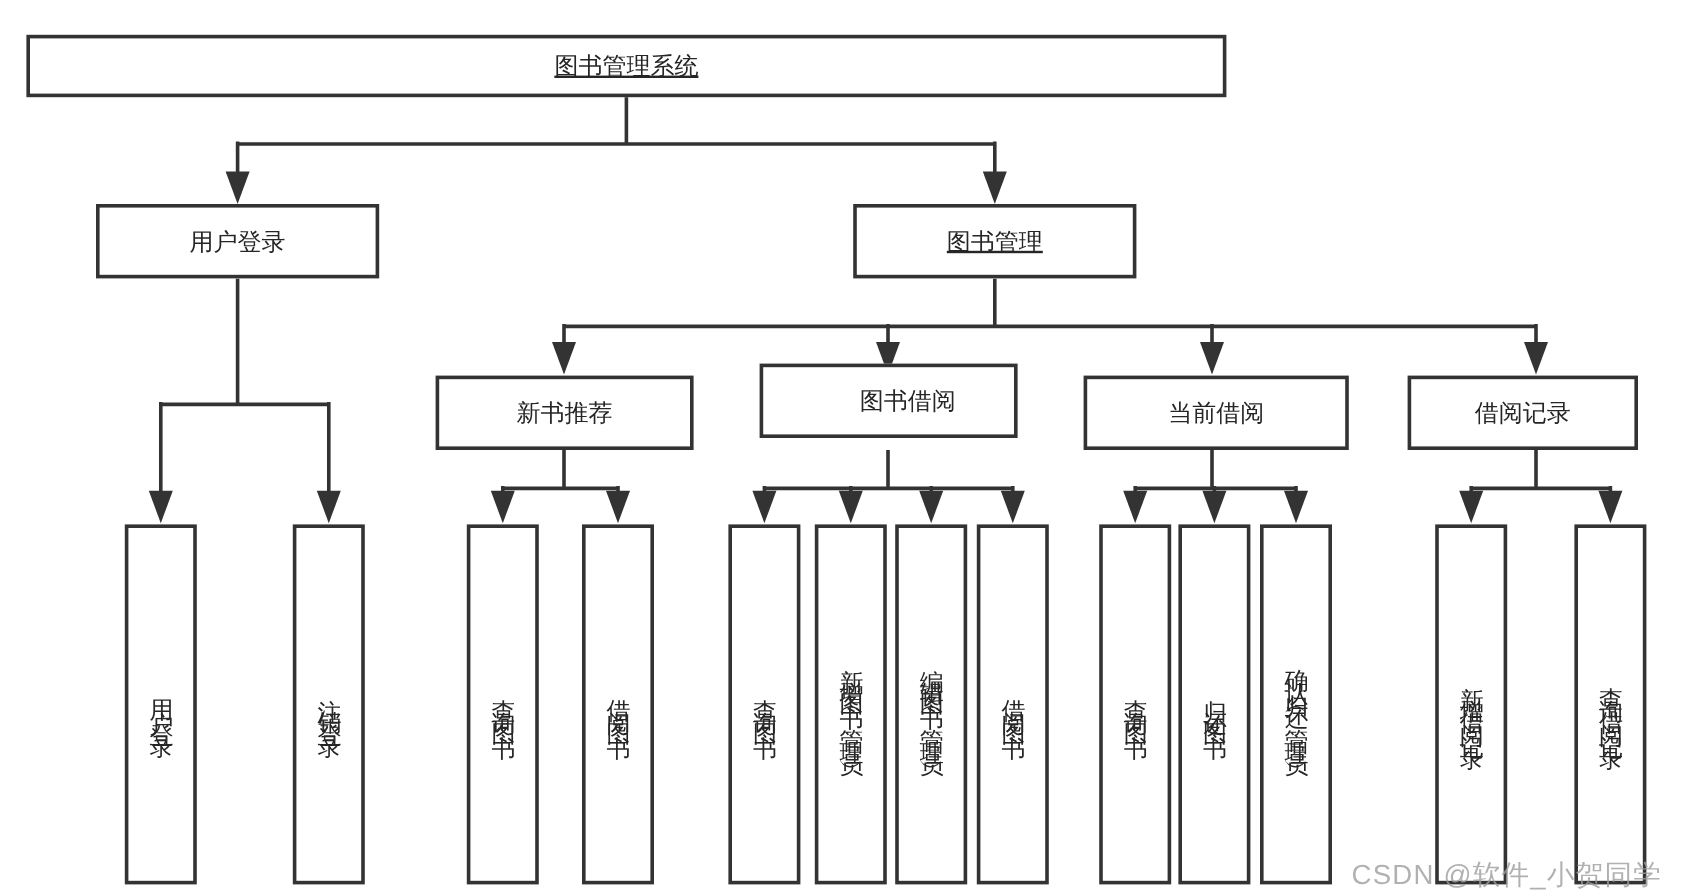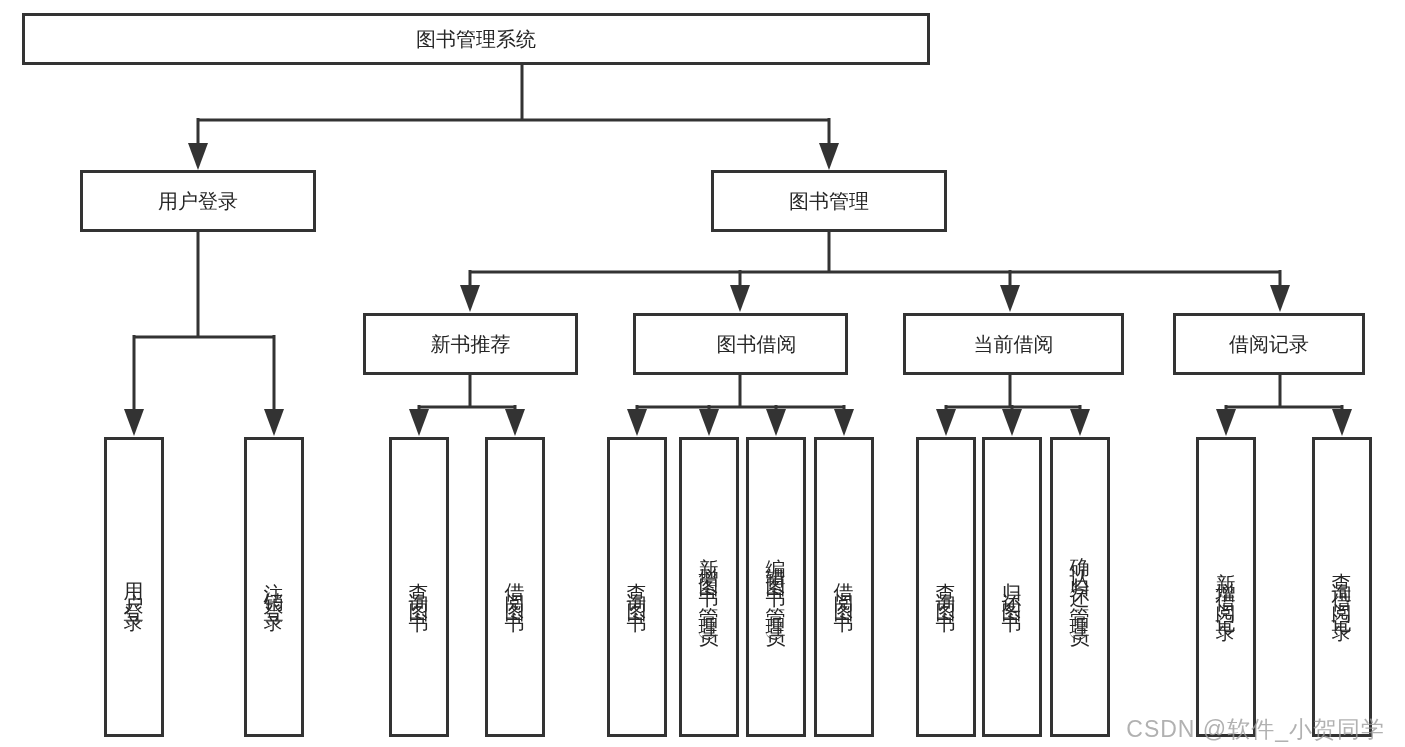--- a/index.html
+++ b/index.html
@@ -30,27 +30,27 @@
     text-align: center;
   }
   .node .vtext {
     writing-mode: vertical-rl;
     text-orientation: mixed;
     letter-spacing: 10px;
     line-height: 1;
     white-space: nowrap;
   }
   
-  #node-root        { left: 22px;  top: 13px;  width: 908px; height: 52px; }
+  #node-root        { left: 22px;  top: 29px;  width: 1000px; height: 52px; text-decoration: underline; }
   
   #node-user-login  { left: 80px;  top: 170px; width: 236px;  height: 62px; }
-  #node-book-mgmt   { left: 711px; top: 170px; width: 236px;  height: 62px; }
+  #node-book-mgmt   { left: 711px; top: 170px; width: 236px;  height: 62px; text-decoration: underline; }
   
   #node-new-books       { left: 363px;  top: 313px; width: 215px; height: 62px; align-items: center; }
-  #node-book-borrow     { left: 633px;  top: 313px; width: 215px; height: 62px; padding-left: 32px; }
+  #node-book-borrow     { left: 633px;  top: 303px; width: 215px; height: 62px; padding-left: 32px; }
   #node-current-borrow  { left: 903px;  top: 313px; width: 221px; height: 62px; }
   #node-borrow-records  { left: 1173px; top: 313px; width: 192px; height: 62px; }
   
   .leaf { top: 437px; width: 60px; height: 300px; }
   #leaf-login          { left: 104px;  }
   #leaf-logout         { left: 244px;  }
   #leaf-nb-query       { left: 389px;  }
   #leaf-nb-borrow      { left: 485px;  }
   #leaf-bb-query       { left: 607px;  }
   #leaf-bb-add         { left: 679px;  }

